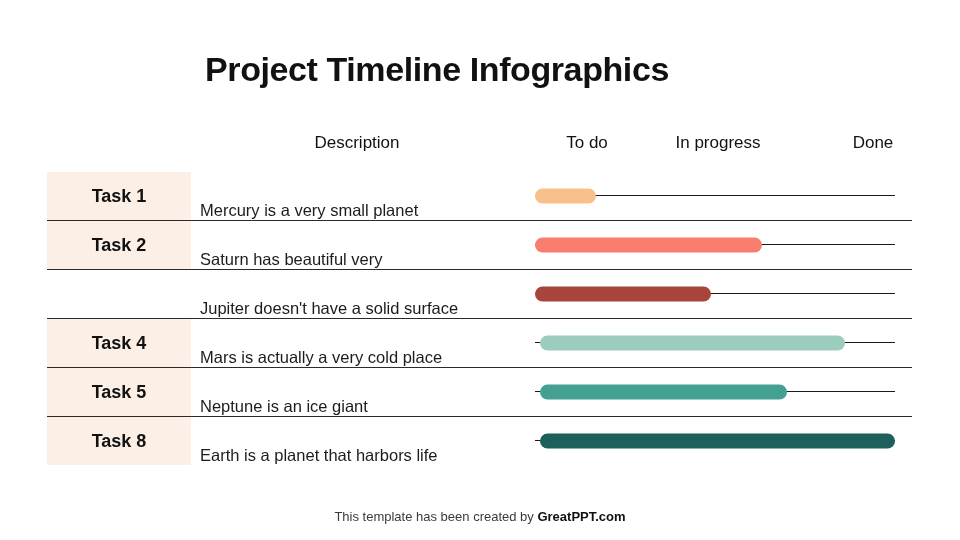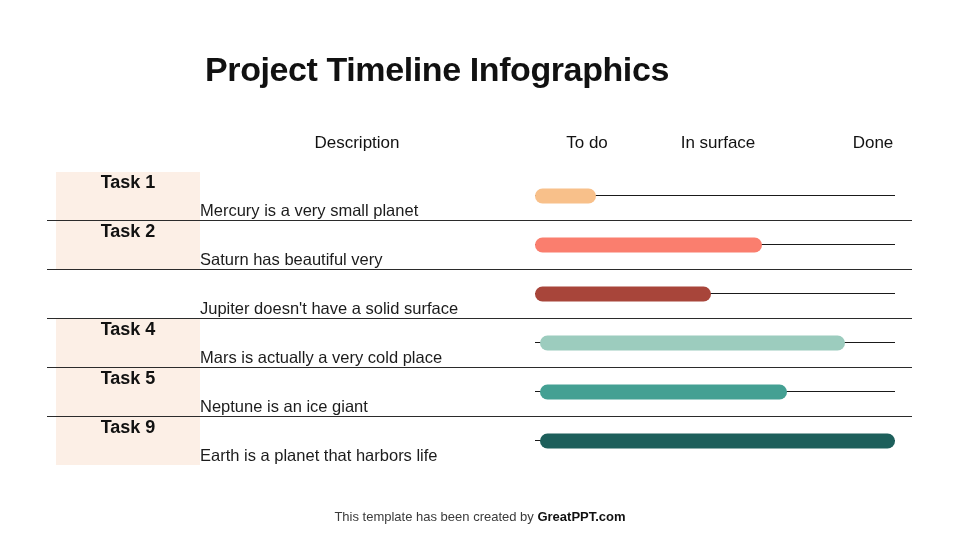--- a/index.html
+++ b/index.html
@@ -69,22 +69,22 @@
   }
 
   .task-cell {
     position: absolute;
     left: 0;
     top: 0;
     width: 144px;
     height: 48px;
     background: #fcefe6;
     display: flex;
+    align-items: center;
     justify-content: center;
-    margin-left: 9px;
   }
   .task-label {
     font-size: 18px;
     font-weight: bold;
     color: #111111;
     white-space: nowrap;
   }
 
   .desc-cell {
     position: absolute;
@@ -135,21 +135,21 @@
 </style>
 </head>
 <body>
 
 <div class="slide">
 
   <div class="title">Project Timeline Infographics</div>
 
   <div class="col-header hdr-description">Description</div>
   <div class="col-header hdr-todo">To do</div>
-  <div class="col-header hdr-inprogress">In surface</div>
+  <div class="col-header hdr-inprogress">In progress</div>
   <div class="col-header hdr-done">Done</div>
 
   <div class="table" id="table-root">
       <div class="row">
         <div class="task-cell">
           <span class="task-label">Task 1</span>
         </div>
         <div class="desc-cell">
           <span class="desc-text">Mercury is a very small planet</span>
         </div>
@@ -193,21 +193,21 @@
         </div>
         <div class="desc-cell">
           <span class="desc-text">Neptune is an ice giant</span>
         </div>
         <div class="track">
           <div class="bar" style="left: 5px; width: 247px; background: rgb(68, 160, 147);"></div>
         </div>
       </div>
       <div class="row">
         <div class="task-cell">
-          <span class="task-label">Task 9</span>
+          <span class="task-label">Task 8</span>
         </div>
         <div class="desc-cell">
           <span class="desc-text">Earth is a planet that harbors life</span>
         </div>
         <div class="track">
           <div class="bar" style="left: 5px; width: 355px; background: rgb(29, 95, 91);"></div>
         </div>
       </div>
     </div>
 

